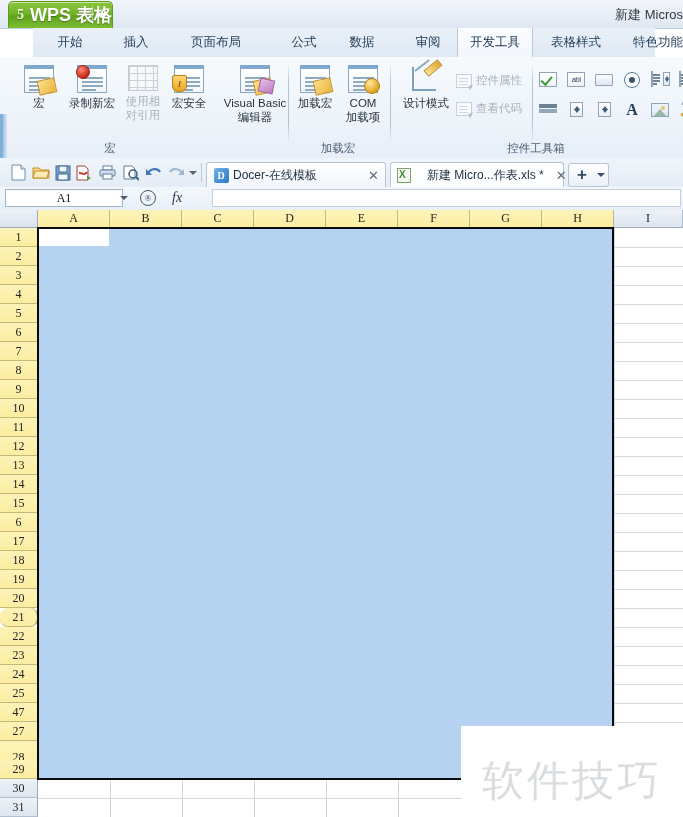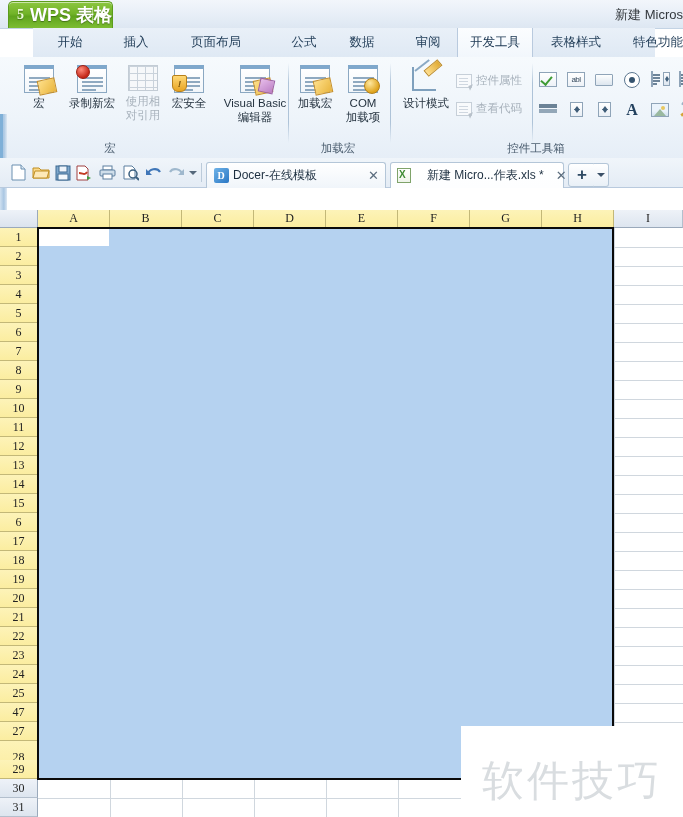--- a/index.html
+++ b/index.html
@@ -672,20 +672,29 @@
       <span class="tclose" style="margin-left:auto;">✕</span>
     </div>
     <div class="addtab" style="left:568px;">
       <span class="plus">+</span>
     </div>
     <div class="addcaret" style="left:594px;">
       <span style="width:0;height:0;border-left:4px solid transparent;border-right:4px solid transparent;border-top:4px solid #3b5067;"></span>
     </div>
   </div>
 
+  <div class="fbar">
+    <div class="namebox">A1</div>
+    <div class="nb-caret"></div>
+    <div class="fb-icons">
+      <span class="atic">®</span>
+      <span class="fxic">fx</span>
+    </div>
+    <div class="fb-input"></div>
+  </div>
 
   <div class="gridwrap">
     <div class="colhdr">
       <div class="corner"></div>
       <div class="ch" style="left:38px;width:72px;">A</div>
       <div class="ch" style="left:110px;width:72px;">B</div>
       <div class="ch" style="left:182px;width:72px;">C</div>
       <div class="ch" style="left:254px;width:72px;">D</div>
       <div class="ch" style="left:326px;width:72px;">E</div>
       <div class="ch" style="left:398px;width:72px;">F</div>
@@ -707,21 +716,21 @@
         <div class="rh" style="top: 208px; height: 19px;">11</div>
         <div class="rh" style="top: 227px; height: 19px;">12</div>
         <div class="rh" style="top: 246px; height: 19px;">13</div>
         <div class="rh" style="top: 265px; height: 19px;">14</div>
         <div class="rh" style="top: 284px; height: 19px;">15</div>
         <div class="rh" style="top: 303px; height: 19px;">6</div>
         <div class="rh" style="top: 322px; height: 19px;">17</div>
         <div class="rh" style="top: 341px; height: 19px;">18</div>
         <div class="rh" style="top: 360px; height: 19px;">19</div>
         <div class="rh" style="top: 379px; height: 19px;">20</div>
-        <div class="rh" style="top: 398px; height: 19px;">21</div>
+        <div class="rh" style="top: 398px; height: 19px; border-radius: 8px;">21</div>
         <div class="rh" style="top: 417px; height: 19px;">22</div>
         <div class="rh" style="top: 436px; height: 19px;">23</div>
         <div class="rh" style="top: 455px; height: 19px;">24</div>
         <div class="rh" style="top: 474px; height: 19px;">25</div>
         <div class="rh" style="top: 493px; height: 19px;">47</div>
         <div class="rh" style="top: 512px; height: 19px;">27</div>
         <div class="rh" style="top: 531px; height: 33px;">28</div>
         <div class="rh" style="top: 550px; height: 19px;">29</div>
         <div class="rh plain" style="top: 569px; height: 19px;">30</div>
         <div class="rh plain" style="top: 588px; height: 19px;">31</div>

